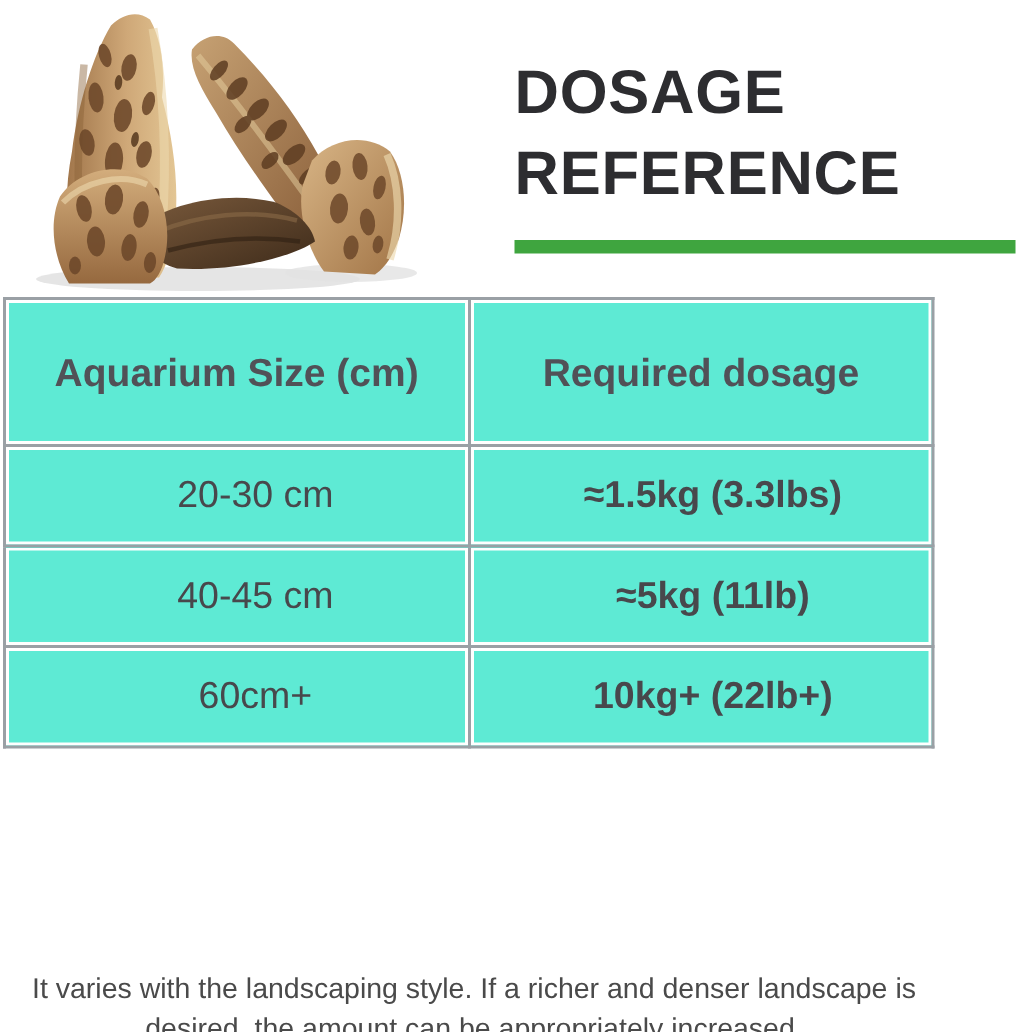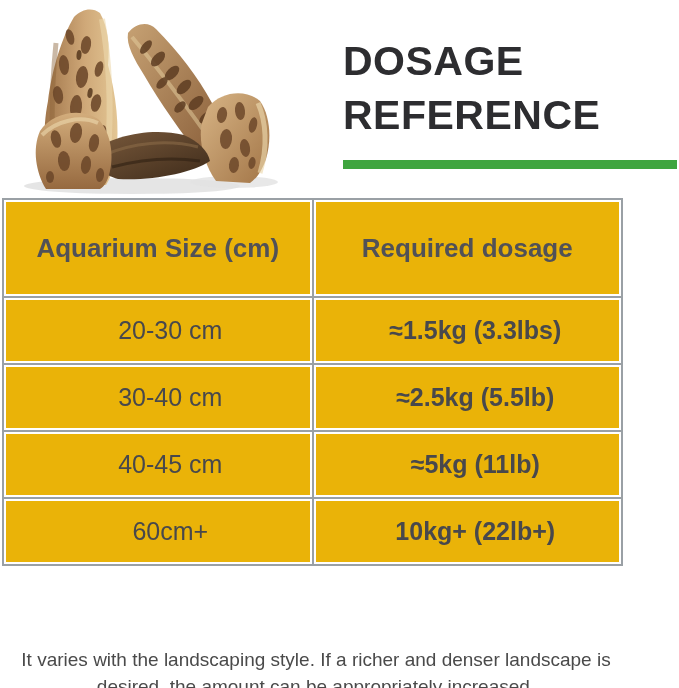--- a/index.html
+++ b/index.html
@@ -34,21 +34,21 @@
 
   
   table.dosage {
     position: absolute; left: 2px; top: 198px;
     width: 621px;
     border-collapse: collapse;
     table-layout: fixed;
   }
   table.dosage th, table.dosage td {
     border: 2px solid #9aa0a5;
-    background: #eab308;
+    background: #5eead4;
     box-shadow: inset 0 0 0 2px #ffffff;
   }
   table.dosage th {
     height: 94px;
     font-size: 26px; font-weight: bold;
     color: #515157;
     text-align: center;
   }
   table.dosage td {
     height: 63px;
@@ -191,24 +191,20 @@
         <th>Aquarium Size (cm)</th>
         <th>Required dosage</th>
       </tr>
     </thead>
     <tbody>
       <tr>
         <td class="col-size">20-30 cm</td>
         <td class="col-dose">≈1.5kg (3.3lbs)</td>
       </tr>
       <tr>
-        <td class="col-size">30-40 cm</td>
-        <td class="col-dose">≈2.5kg (5.5lb)</td>
-      </tr>
-      <tr>
         <td class="col-size">40-45 cm</td>
         <td class="col-dose">≈5kg (11lb)</td>
       </tr>
       <tr>
         <td class="col-size">60cm+</td>
         <td class="col-dose">10kg+ (22lb+)</td>
       </tr>
     </tbody>
   </table>
 

